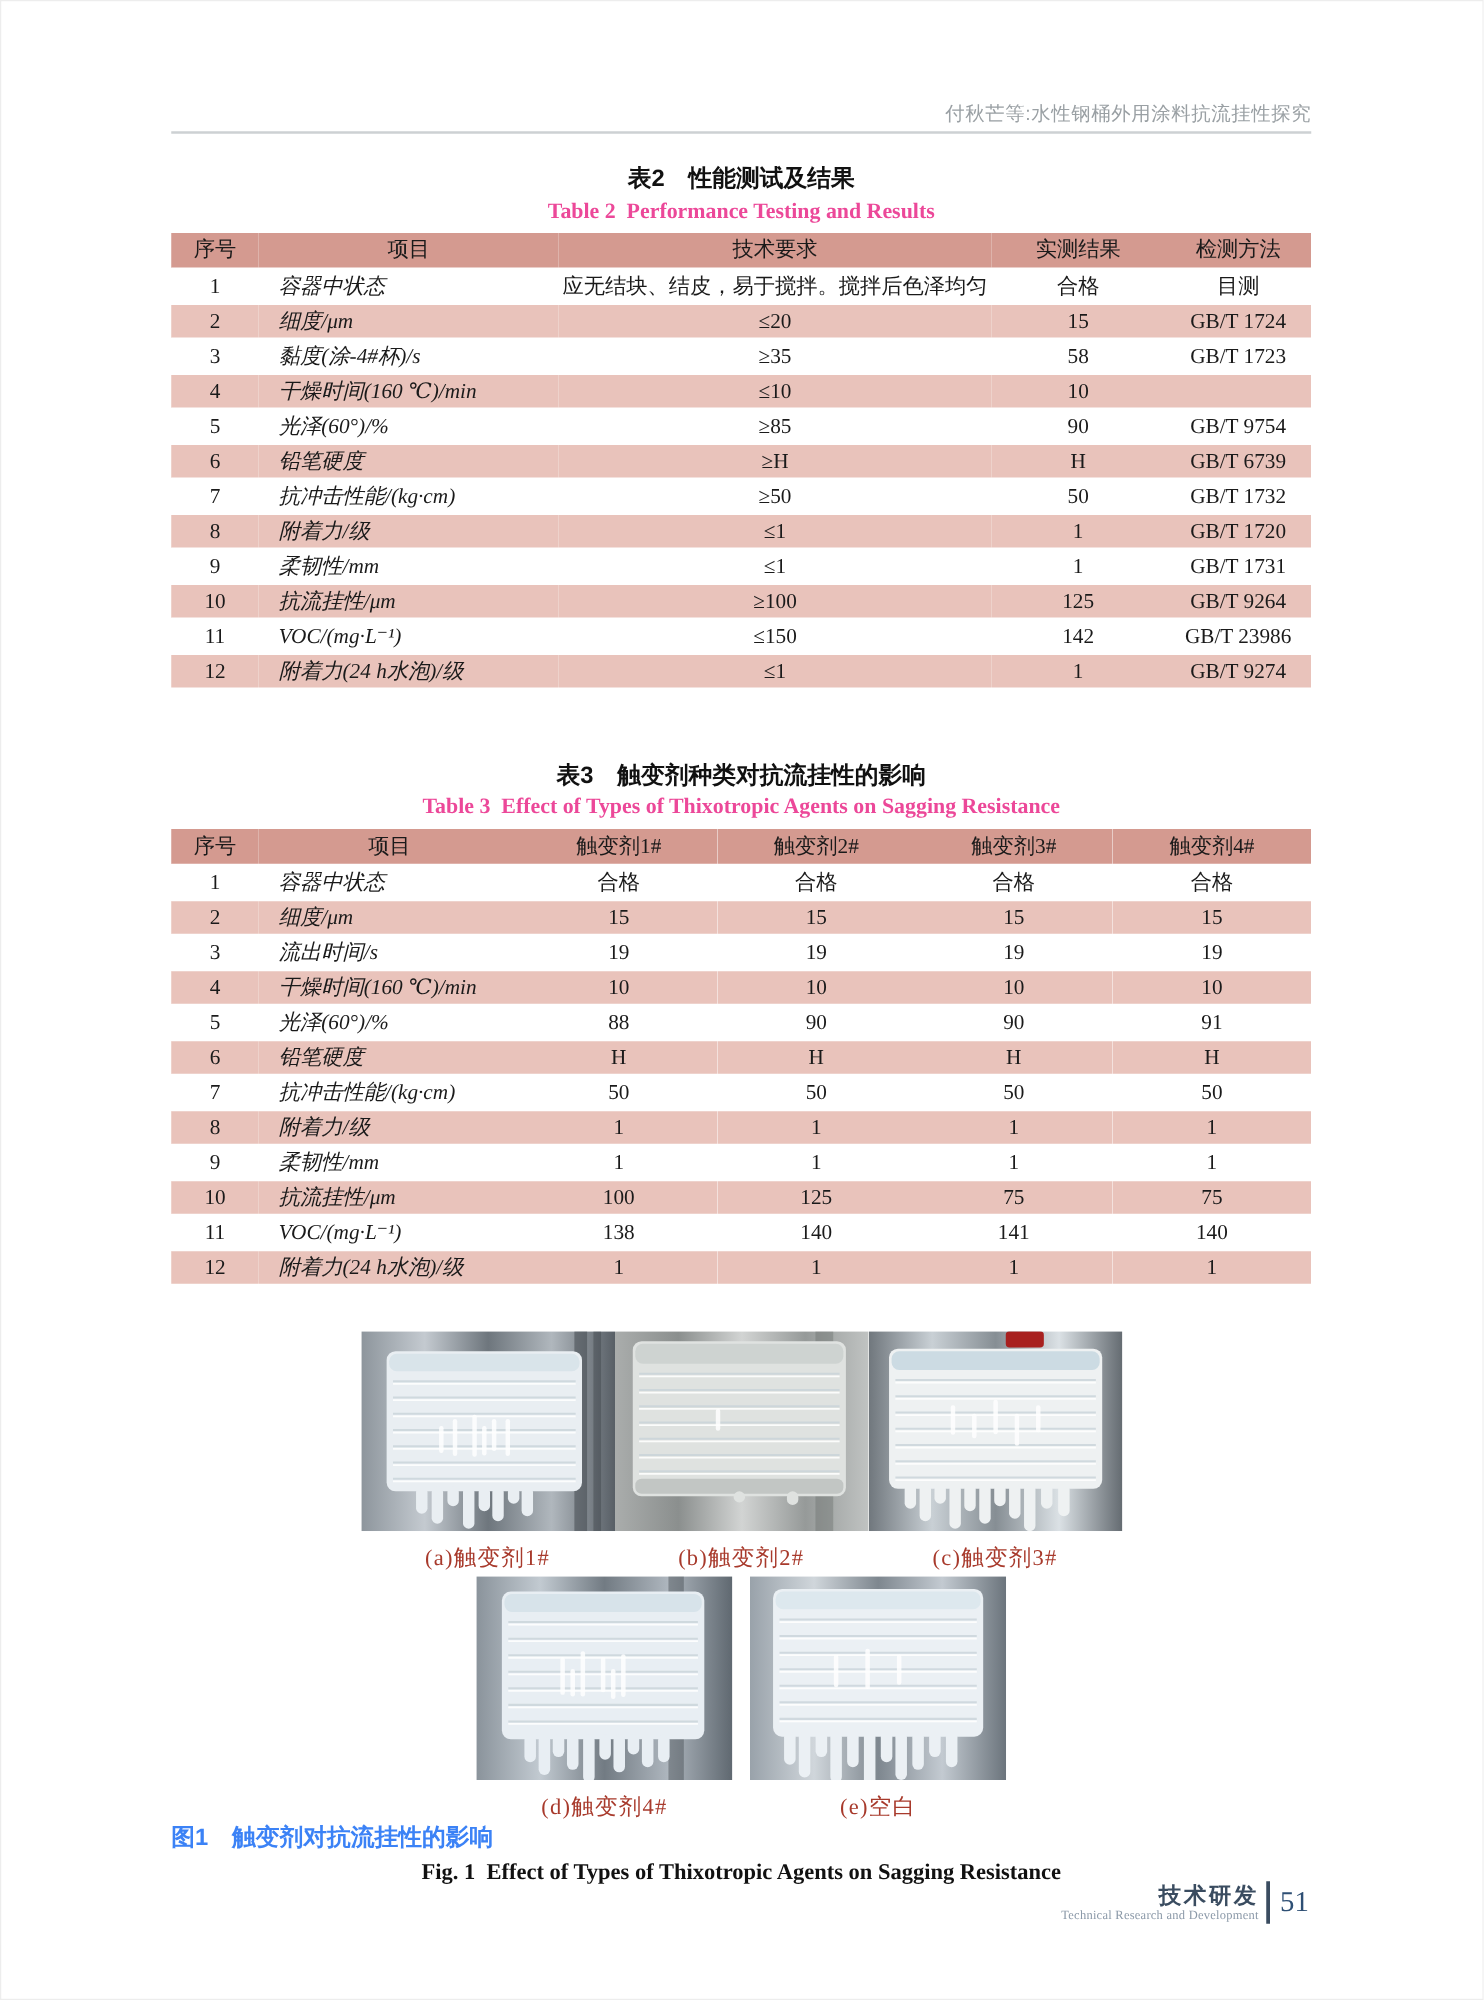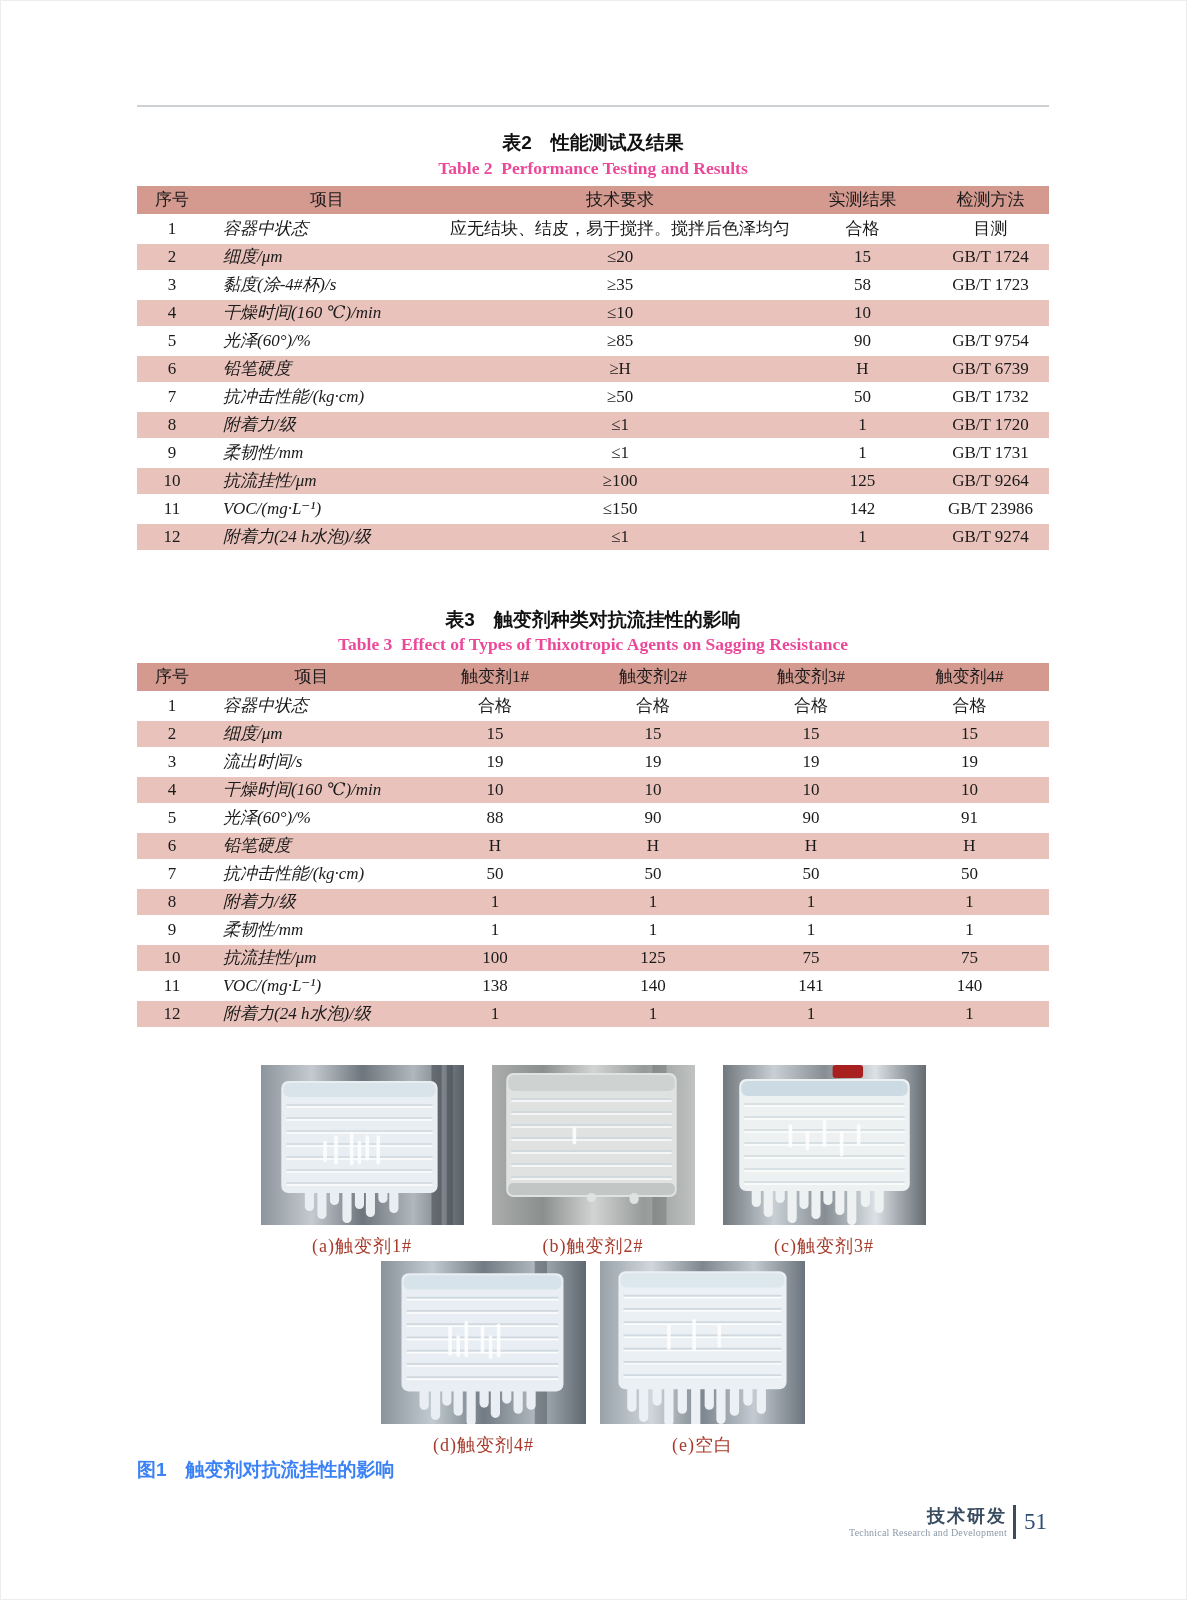--- a/index.html
+++ b/index.html
@@ -38,21 +38,21 @@
   .data-table thead th{border-top:none;height:28px;}
   .data-table tbody tr:nth-child(even){background:var(--table-stripe-bg,#e9c3bb);}
   .data-table tbody tr:nth-child(odd){background:#ffffff;}
   .data-table th:nth-child(2){text-align:center;}
   .data-table td:nth-child(2){text-align:left;padding-left:16px;font-style:italic;}
   .note{
     position:absolute;top:553px;left:136px;width:912px;
     color:var(--note-red,#a03a2e);font-size:16.5px;line-height:24px;text-indent:2em;
   }
   .fig-row{position:absolute;left:136px;width:912px;display:flex;justify-content:center;}
-  .fig-row-1{top:1064px;gap:28px;}
+  .fig-row-1{top:1064px;gap:0;}
   .fig-row-2{top:1260px;gap:14px;}
   .fig-cell{margin:0;display:flex;flex-direction:column;align-items:center;}
   .photo{width:203px;height:160px;overflow:hidden;}
   .fig-row-2 .photo{width:205px;height:163px;}
   .fig-cap{
     margin-top:9px;font-size:18px;color:var(--caption-red,#a83a2c);
     font-family:"Liberation Serif","DejaVu Serif",serif;letter-spacing:1px;
   }
   .fig-title-cn{
     position:absolute;top:1456px;left:136px;width:912px;text-align:left;white-space:pre;
@@ -72,20 +72,21 @@
     font-size:10px;color:var(--footer-en-gray,#8b99a8);line-height:13px;letter-spacing:.2px;
   }
   .footer-bar{width:3px;height:34px;background:var(--footer-slate,#3a4c60);margin:0 8px 0 6px;}
   .footer-num{font-size:23px;color:var(--page-number-blue,#2e4f74);font-family:"Liberation Serif","DejaVu Serif",serif;}
 </style>
 </head>
 <body>
 
 <div class="page">
 
+  <div class="running-head">付秋芒等:水性钢桶外用涂料抗流挂性探究</div>
   <div class="head-rule"></div>
 
   <div class="title-cn t2-cn">表2　性能测试及结果</div>
   <div class="title-en t2-en">Table 2  Performance Testing and Results</div>
 
   <table class="data-table t2" data-table="table2">
     <colgroup>
       <col style="width:70px">
         <col style="width:240px">
         <col style="width:346px">
@@ -536,20 +537,21 @@
             <rect x="113.5" y="122" width="9" height="38" rx="4.5" fill="#ebf0f4"></rect>
             <rect x="126.7" y="122" width="9" height="30" rx="4.5" fill="#ebf0f4"></rect>
             <rect x="139.8" y="122" width="9" height="20" rx="4.5" fill="#ebf0f4"></rect>
             <rect x="152.9" y="122" width="9" height="28" rx="4.5" fill="#ebf0f4"></rect>
           </svg></div>
       <figcaption class="fig-cap">(e)空白</figcaption>
     </figure>
   </div>
 
   <div class="fig-title-cn">图1　触变剂对抗流挂性的影响</div>
+  <div class="fig-title-en">Fig. 1  Effect of Types of Thixotropic Agents on Sagging Resistance</div>
 
   <div class="footer">
     <div class="footer-text">
       <div class="footer-cn">技术研发</div>
       <div class="footer-en">Technical Research and Development</div>
     </div>
     <div class="footer-bar"></div>
     <div class="footer-num">51</div>
   </div>
 

